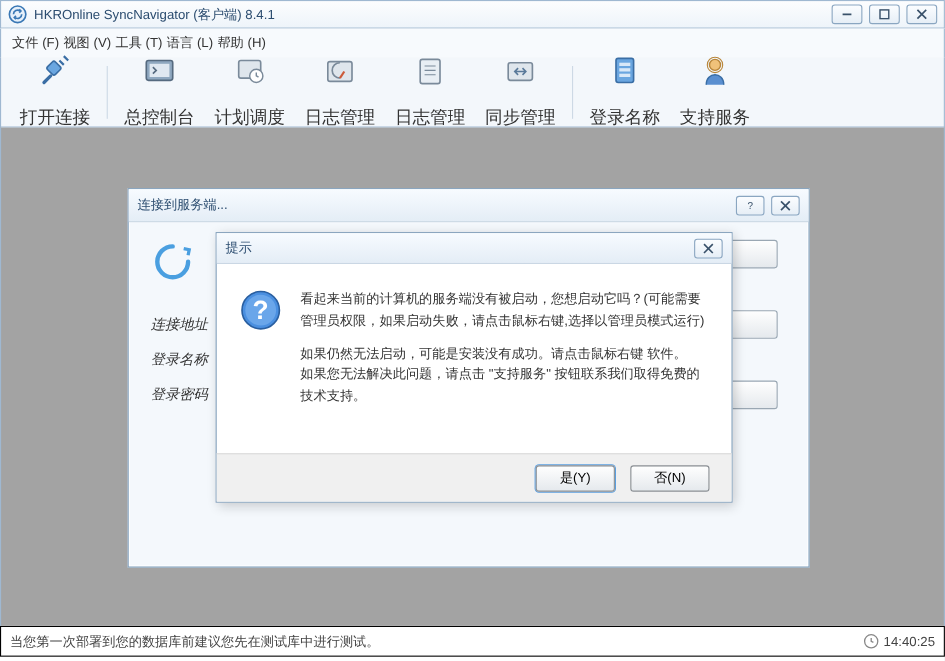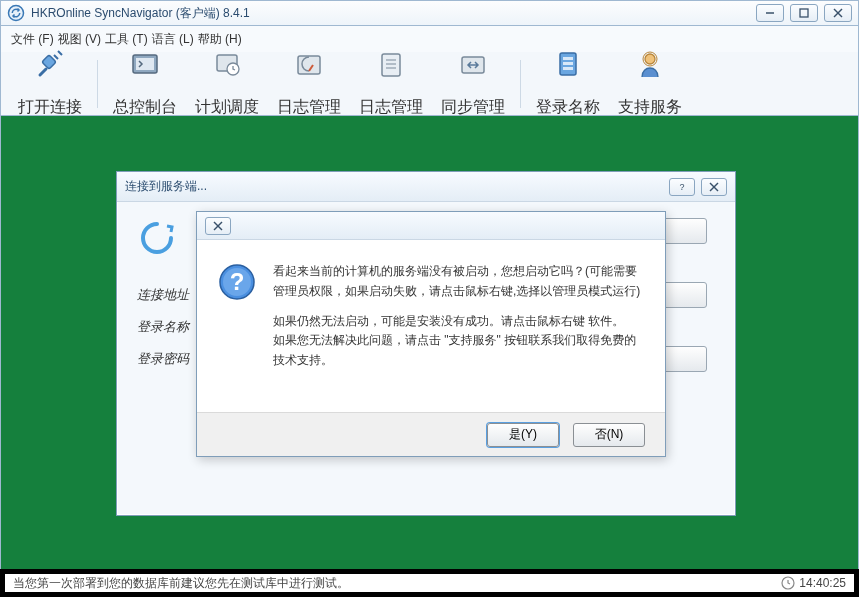--- a/index.html
+++ b/index.html
@@ -14,23 +14,23 @@
     
     .menubar { height:26px; background:#f7fafd; border-left:1px solid #9fb8d1; border-right:1px solid #9fb8d1; display:flex; align-items:center; padding:0 10px; gap:4px; }
     .menubar span { cursor:pointer; font-size:12px; }
     
     .toolbar { height:64px; background:#f3f7fb; border:1px solid #9fb8d1; border-top:none; display:flex; align-items:center; padding:0 8px; }
     .tb-item { display:flex; flex-direction:column; align-items:center; justify-content:center; padding:4px 8px; cursor:pointer; border:1px solid transparent; border-radius:3px; }
     .tb-item .icon { width:32px; height:32px; display:flex; align-items:center; justify-content:center; }
     .tb-item .lbl { font-size:16px; margin-top:16px; }
     .tb-sep { width:1px; height:48px; background:#cdd9e5; margin:0 6px; }
     
-    .content { position:relative; height:453px; border-left:1px solid #9fb8d1; border-right:1px solid #9fb8d1; background:#15803d; }
-    
-    .statusbar { height:28px; border:5px solid #000000; display:flex; align-items:center; padding:0 8px; font-size:12px; color:#444; }
+    .content { position:relative; height:453px; border-left:1px solid #9fb8d1; border-right:1px solid #9fb8d1; background:#a3a3a3; }
+    
+    .statusbar { height:28px; border:1px solid #000000; display:flex; align-items:center; padding:0 8px; font-size:12px; color:#444; }
     .statusbar .left { flex:1; }
     .statusbar .clock-icon { width:14px; height:14px; margin-right:4px; }
     .statusbar .time { font-family:Liberation Sans, sans-serif; }
     
     .panel { position:absolute; left:115px; top:55px; width:620px; height:345px; background:#f4f8fc; border:1px solid #7f9db9; box-shadow:0 0 0 1px #fff inset; }
     .panel-title { height:30px; background:linear-gradient(#f7fbff,#e4edf6); display:flex; align-items:center; padding:0 8px; border-bottom:1px solid #cad7e4; }
     .panel-title .t { flex:1; font-size:12px; color:#2b4c6f; }
     .panel-title .pbtn { width:26px; height:18px; border:1px solid #8aa6c1; border-radius:3px; background:linear-gradient(#fbfdff,#e6eef6); margin-left:6px; display:flex; align-items:center; justify-content:center; cursor:pointer; }
     .panel-body { position:relative; padding:20px 20px; }
     .swirl { width:40px; height:40px; }
@@ -211,20 +211,21 @@
       </div>
       <div class="frow">
         <span class="flbl">登录密码</span>
         <button class="btnlong" style="top:144px;"></button>
       </div>
     </div>
   </div>
 
   <div class="msgbox">
     <div class="msg-title">
+      <span class="t">提示</span>
       <div class="pbtn">
           <svg viewBox="0 0 10 10" width="10" height="10">
             <line x1="1" y1="1" x2="9" y2="9" stroke="#39516a" stroke-width="1.5"></line>
             <line x1="9" y1="1" x2="1" y2="9" stroke="#39516a" stroke-width="1.5"></line>
           </svg>
         </div>
     </div>
     <div class="msg-body">
       <span class="msg-icon">
         <svg viewBox="0 0 40 40">

